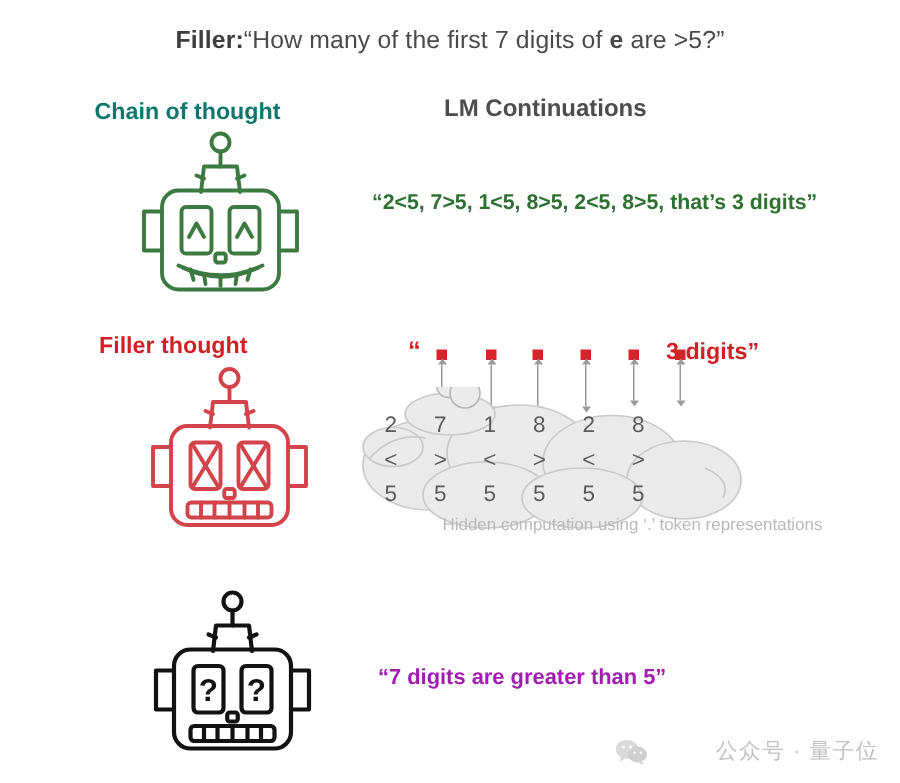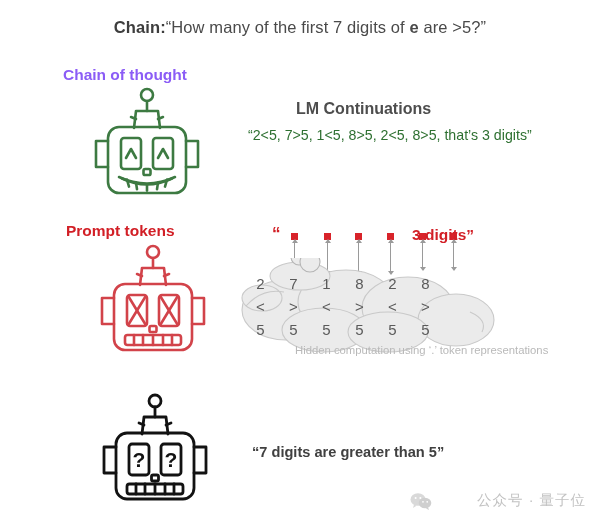--- a/index.html
+++ b/index.html
@@ -32,59 +32,58 @@
   }
   #prompt-line .lbl { font-weight: bold; color: #3d3d3d; }
   #prompt-line .bolde { font-weight: bold; }
 
   
   .row-label {
     font-weight: bold;
     font-size: 15.5px;
     white-space: nowrap;
   }
-  #label-cot   { left: 63px;  top: 66px;  color: #8b5cf6; }
+  #label-cot   { left: 63px;  top: 66px;  color: #0f766e; }
   #label-filler{ left: 66px;  top: 222px; color: #d21f26; }
   #label-imm   { left: 60px;  top: 372px; color: #1a1a1a; }
 
   #lm-header {
     left: 296px; top: 64px;
     font-weight: bold;
     font-size: 16px;
     color: #4d4d4d;
     white-space: nowrap;
-    margin-top: 36px;
   }
 
   
   #cot-text {
     left: 248px; top: 125px;
     width: 330px;
-    font-weight: normal;
+    font-weight: bold;
     font-size: 14.2px;
     line-height: 21px;
     color: #2e7031;
   }
   #imm-text {
     left: 252px; top: 444px;
     font-weight: bold;
     font-size: 14.6px;
-    color: #404040;
+    color: #a21caf;
     white-space: nowrap;
   }
 
   
   #filler-quote {
     left: 272px; top: 224px;
     font-weight: bold;
     font-size: 17px;
     color: #d21f26;
   }
   #filler-tail {
-    left: 412px; top: 226px;
+    left: 444px; top: 226px;
     font-weight: bold;
     font-size: 15.5px;
     color: #d21f26;
     white-space: nowrap;
   }
   .tok-square {
     width: 7px; height: 7px;
     background: #d8232a;
     top: 233px;
   }
@@ -161,21 +160,21 @@
     white-space: nowrap;
     margin-left: 38px;
   }
 </style>
 </head>
 <body>
 
 <div class="canvas">
 
   <div class="abs" id="prompt-line">
-    <span class="lbl">Chain:</span><span>“How many of the first 7 digits of </span><span class="bolde">e</span><span> are &gt;5?”</span>
+    <span class="lbl">Filler:</span><span>“How many of the first 7 digits of </span><span class="bolde">e</span><span> are &gt;5?”</span>
   </div>
 
   <div class="abs" id="lm-header">LM Continuations</div>
 
   <div class="abs row-label" id="label-cot">Chain of thought</div>
 
   <div class="abs robot" id="robot-cot">
     <svg viewBox="0 0 122 112" width="122" height="112">
       <g fill="none" stroke="#3d7a42" stroke-width="2.6" stroke-linecap="round" stroke-linejoin="round">
         <circle cx="61" cy="9" r="6"></circle>
@@ -197,21 +196,21 @@
         <line x1="50" y1="96.6" x2="51" y2="103.3"></line>
         <line x1="61" y1="98.2" x2="61" y2="104.6"></line>
         <line x1="72" y1="96.6" x2="71" y2="103.3"></line>
         <line x1="81" y1="93.6" x2="79" y2="100.6"></line>
       </g>
     </svg>
   </div>
 
   <div class="abs" id="cot-text">“2&lt;5,  7&gt;5,  1&lt;5,  8&gt;5,  2&lt;5,  8&gt;5, that’s 3 digits”</div>
 
-  <div class="abs row-label" id="label-filler">Prompt tokens</div>
+  <div class="abs row-label" id="label-filler">Filler thought</div>
 
   <div class="abs robot" id="robot-filler">
     <svg viewBox="0 0 122 112" width="122" height="112">
       <g fill="none" stroke="#d2434a" stroke-width="2.6" stroke-linecap="round" stroke-linejoin="round">
         <circle cx="61" cy="9" r="6"></circle>
         <line x1="61" y1="15" x2="61" y2="25"></line>
         <path d="M48 42 L50 25 L72 25 L74 42"></path>
         <line x1="50" y1="33" x2="45" y2="31"></line>
         <line x1="72" y1="33" x2="77" y2="31"></line>
         <rect x="22" y="41" width="78" height="66" rx="11"></rect>

